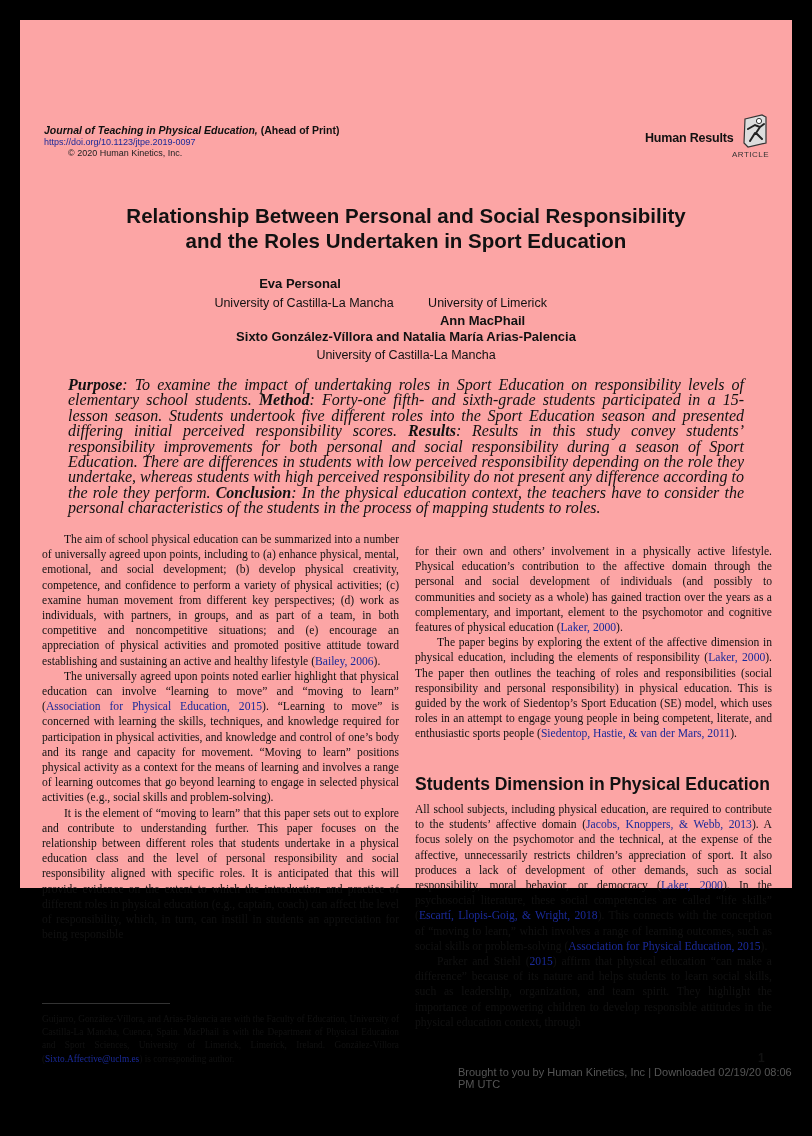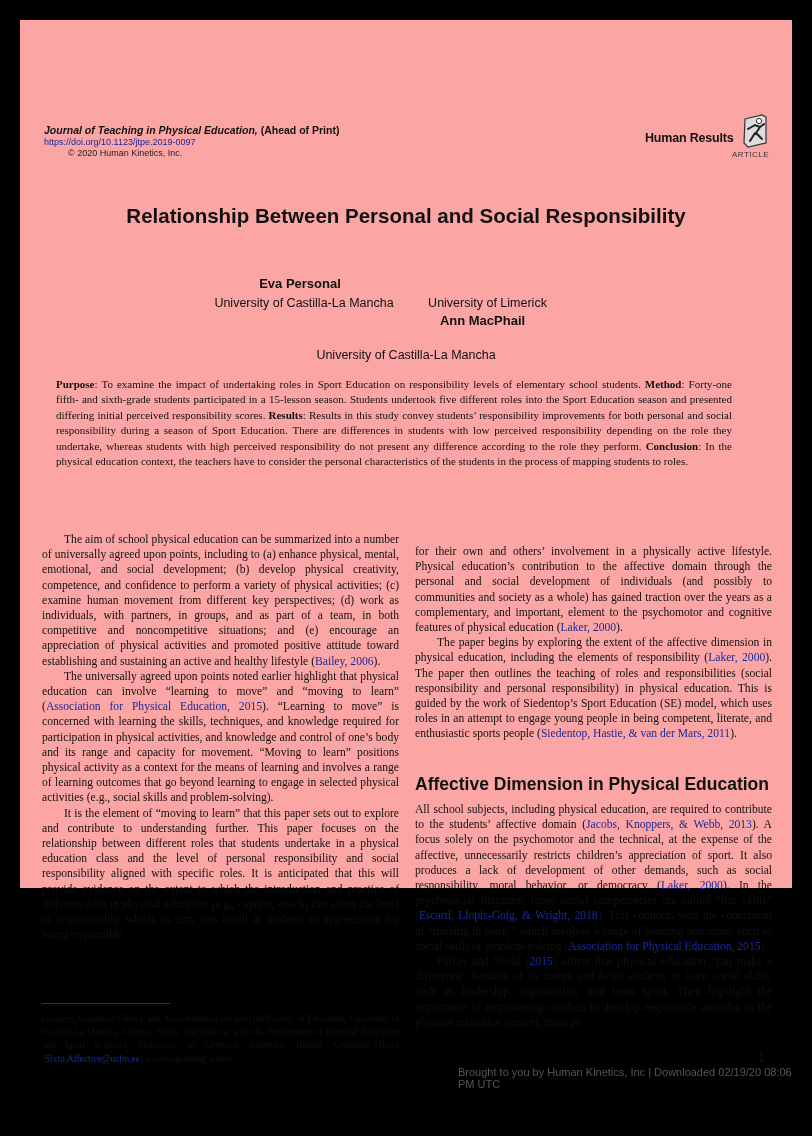--- a/index.html
+++ b/index.html
@@ -18,21 +18,21 @@
 
     .hk { left:625px; top:111px; font-size:12.5px; font-weight:bold; letter-spacing:-0.2px; }
     .hk-logo { left:722px; top:93px; width:26px; height:36px; }
     .article { left:712px; top:130px; font-size:8px; color:#333; letter-spacing:0.5px; }
 
     .title { left:0; width:772px; top:183px; text-align:center; font-size:20.5px; line-height:25px; font-weight:bold; }
 
     .auth { font-size:13px; font-weight:bold; text-align:center; }
     .aff { font-size:12.5px; text-align:center; color:#111; }
 
-    .abstract { left:36px; top:357px; width:676px; font-size:11px; line-height:15.4px; text-align:justify; }
+    .abstract { left:48px; top:357px; width:676px; font-size:16px; line-height:15.4px; text-align:justify;font-style:italic; }
     .abstract b { font-weight:bold; }
     .keywords { left:48px; top:474px; width:676px; font-size:12px; }
 
     .col { font-size:11.6px; line-height:15.2px; text-align:justify; width:357px; }
     .col p { margin:0; text-indent:22px; }
     .col p.noind { text-indent:0; }
     .left-col { left:22px; top:512px; }
     .right-col { left:395px; top:524px; }
 
     .h2 { left:395px; top:754px; font-size:17.5px; font-weight:bold; width:380px; }
@@ -59,44 +59,46 @@
   <div class="abs hk sans">Human Results</div>
   <svg class="abs hk-logo" viewBox="0 0 26 36">
     <path d="M3 6 L20 2 L24 4 L24 30 L6 34 L2 30 Z" fill="#ddd" stroke="#333" stroke-width="1.2"></path>
     <circle cx="17" cy="8" r="2.6" fill="#fff" stroke="#333" stroke-width="1"></circle>
     <path d="M6 16 L13 12 L18 14 L14 20 L20 26 M13 20 L8 28 M18 14 L22 11" fill="none" stroke="#222" stroke-width="2" stroke-linecap="round"></path>
   </svg>
   <div class="abs article sans">ARTICLE</div>
 
   <div class="abs title sans">
     <div>Relationship Between Personal and Social Responsibility</div>
+    <div>and the Roles Undertaken in Sport Education</div>
   </div>
 
   <div class="abs auth sans" style="left:210px;top:256px;width:140px;">Eva Personal</div>
   <div class="abs aff sans" style="left:180px;top:276px;width:208px;">University of Castilla-La Mancha</div>
   <div class="abs auth sans" style="left:395px;top:256px;width:135px;margin-top:37px;">Ann MacPhail</div>
   <div class="abs aff sans" style="left:395px;top:276px;width:145px;">University of Limerick</div>
+  <div class="abs auth sans" style="left:0;top:309px;width:772px;">Sixto González-Víllora and Natalia María Arias-Palencia</div>
   <div class="abs aff sans" style="left:0;top:328px;width:772px;">University of Castilla-La Mancha</div>
 
   <div class="abs abstract serif">
     <b>Purpose</b><span>: To examine the impact of undertaking roles in Sport Education on responsibility levels of elementary school students. </span><b>Method</b><span>: Forty-one fifth- and sixth-grade students participated in a 15-lesson season. Students undertook five different roles into the Sport Education season and presented differing initial perceived responsibility scores. </span><b>Results</b><span>: Results in this study convey students’ responsibility improvements for both personal and social responsibility during a season of Sport Education. There are differences in students with low perceived responsibility depending on the role they undertake, whereas students with high perceived responsibility do not present any difference according to the role they perform. </span><b>Conclusion</b><span>: In the physical education context, the teachers have to consider the personal characteristics of the students in the process of mapping students to roles.</span>
   </div>
 
   <div class="abs col left-col serif">
     <p><span>The aim of school physical education can be summarized into a number of universally agreed upon points, including to (a) enhance physical, mental, emotional, and social development; (b) develop physical creativity, competence, and confidence to perform a variety of physical activities; (c) examine human movement from different key perspectives; (d) work as individuals, with partners, in groups, and as part of a team, in both competitive and noncompetitive situations; and (e) encourage an appreciation of physical activities and promoted positive attitude toward establishing and sustaining an active and healthy lifestyle (</span><a class="link">Bailey, 2006</a><span>).</span></p>
     <p><span>The universally agreed upon points noted earlier highlight that physical education can involve “learning to move” and “moving to learn” (</span><a class="link">Association for Physical Education, 2015</a><span>). “Learning to move” is concerned with learning the skills, techniques, and knowledge required for participation in physical activities, and knowledge and control of one’s body and its range and capacity for movement. “Moving to learn” positions physical activity as a context for the means of learning and involves a range of learning outcomes that go beyond learning to engage in selected physical activities (e.g., social skills and problem-solving).</span></p>
     <p>It is the element of “moving to learn” that this paper sets out to explore and contribute to understanding further. This paper focuses on the relationship between different roles that students undertake in a physical education class and the level of personal responsibility and social responsibility aligned with specific roles. It is anticipated that this will provide evidence on the extent to which the introduction and practice of different roles in physical education (e.g., captain, coach) can affect the level of responsibility, which, in turn, can instill in students an appreciation for being responsible</p>
   </div>
 
   <div class="abs col right-col serif">
     <p class="noind"><span>for their own and others’ involvement in a physically active lifestyle. Physical education’s contribution to the affective domain through the personal and social development of individuals (and possibly to communities and society as a whole) has gained traction over the years as a complementary, and important, element to the psychomotor and cognitive features of physical education (</span><a class="link">Laker, 2000</a><span>).</span></p>
     <p><span>The paper begins by exploring the extent of the affective dimension in physical education, including the elements of responsibility (</span><a class="link">Laker, 2000</a><span>). The paper then outlines the teaching of roles and responsibilities (social responsibility and personal responsibility) in physical education. This is guided by the work of Siedentop’s Sport Education (SE) model, which uses roles in an attempt to engage young people in being competent, literate, and enthusiastic sports people (</span><a class="link">Siedentop, Hastie, &amp; van der Mars, 2011</a><span>).</span></p>
   </div>
 
-  <div class="abs h2 sans">Affective Dimension in Physical Education</div>
+  <div class="abs h2 sans">Students Dimension in Physical Education</div>
 
   <div class="abs col right-col2 serif">
     <p class="noind"><span>All school subjects, including physical education, are required to contribute to the students’ affective domain (</span><a class="link">Jacobs, Knoppers, &amp; Webb, 2013</a><span>). A focus solely on the psychomotor and the technical, at the expense of the affective, unnecessarily restricts children’s appreciation of sport. It also produces a lack of development of other demands, such as social responsibility, moral behavior, or democracy (</span><a class="link">Laker, 2000</a><span>). In the psychosocial literature, these social competencies are called “life skills” (</span><a class="link">Escartí, Llopis-Goig, &amp; Wright, 2018</a><span>). This connects with the conception of “moving to learn,” which involves a range of learning outcomes, such as social skills or problem-solving (</span><a class="link">Association for Physical Education, 2015</a><span>).</span></p>
     <p><span>Parker and Stiehl (</span><a class="link">2015</a><span>) affirm that physical education “can make a difference” because of its nature and helps students to learn social skills, such as leadership, organization, and team spirit. They highlight the importance of empowering children to develop responsible attitudes in the physical education context, through</span></p>
   </div>
 
   <div class="abs rule"></div>
   <div class="abs footnote serif">
     <span>Guijarro, González-Víllora, and Arias-Palencia are with the Faculty of Education, University of Castilla-La Mancha, Cuenca, Spain. MacPhail is with the Department of Physical Education and Sport Sciences, University of Limerick, Limerick, Ireland. González-Víllora (</span><a class="link">Sixto.Affective@uclm.es</a><span>) is corresponding author.</span>
   </div>

